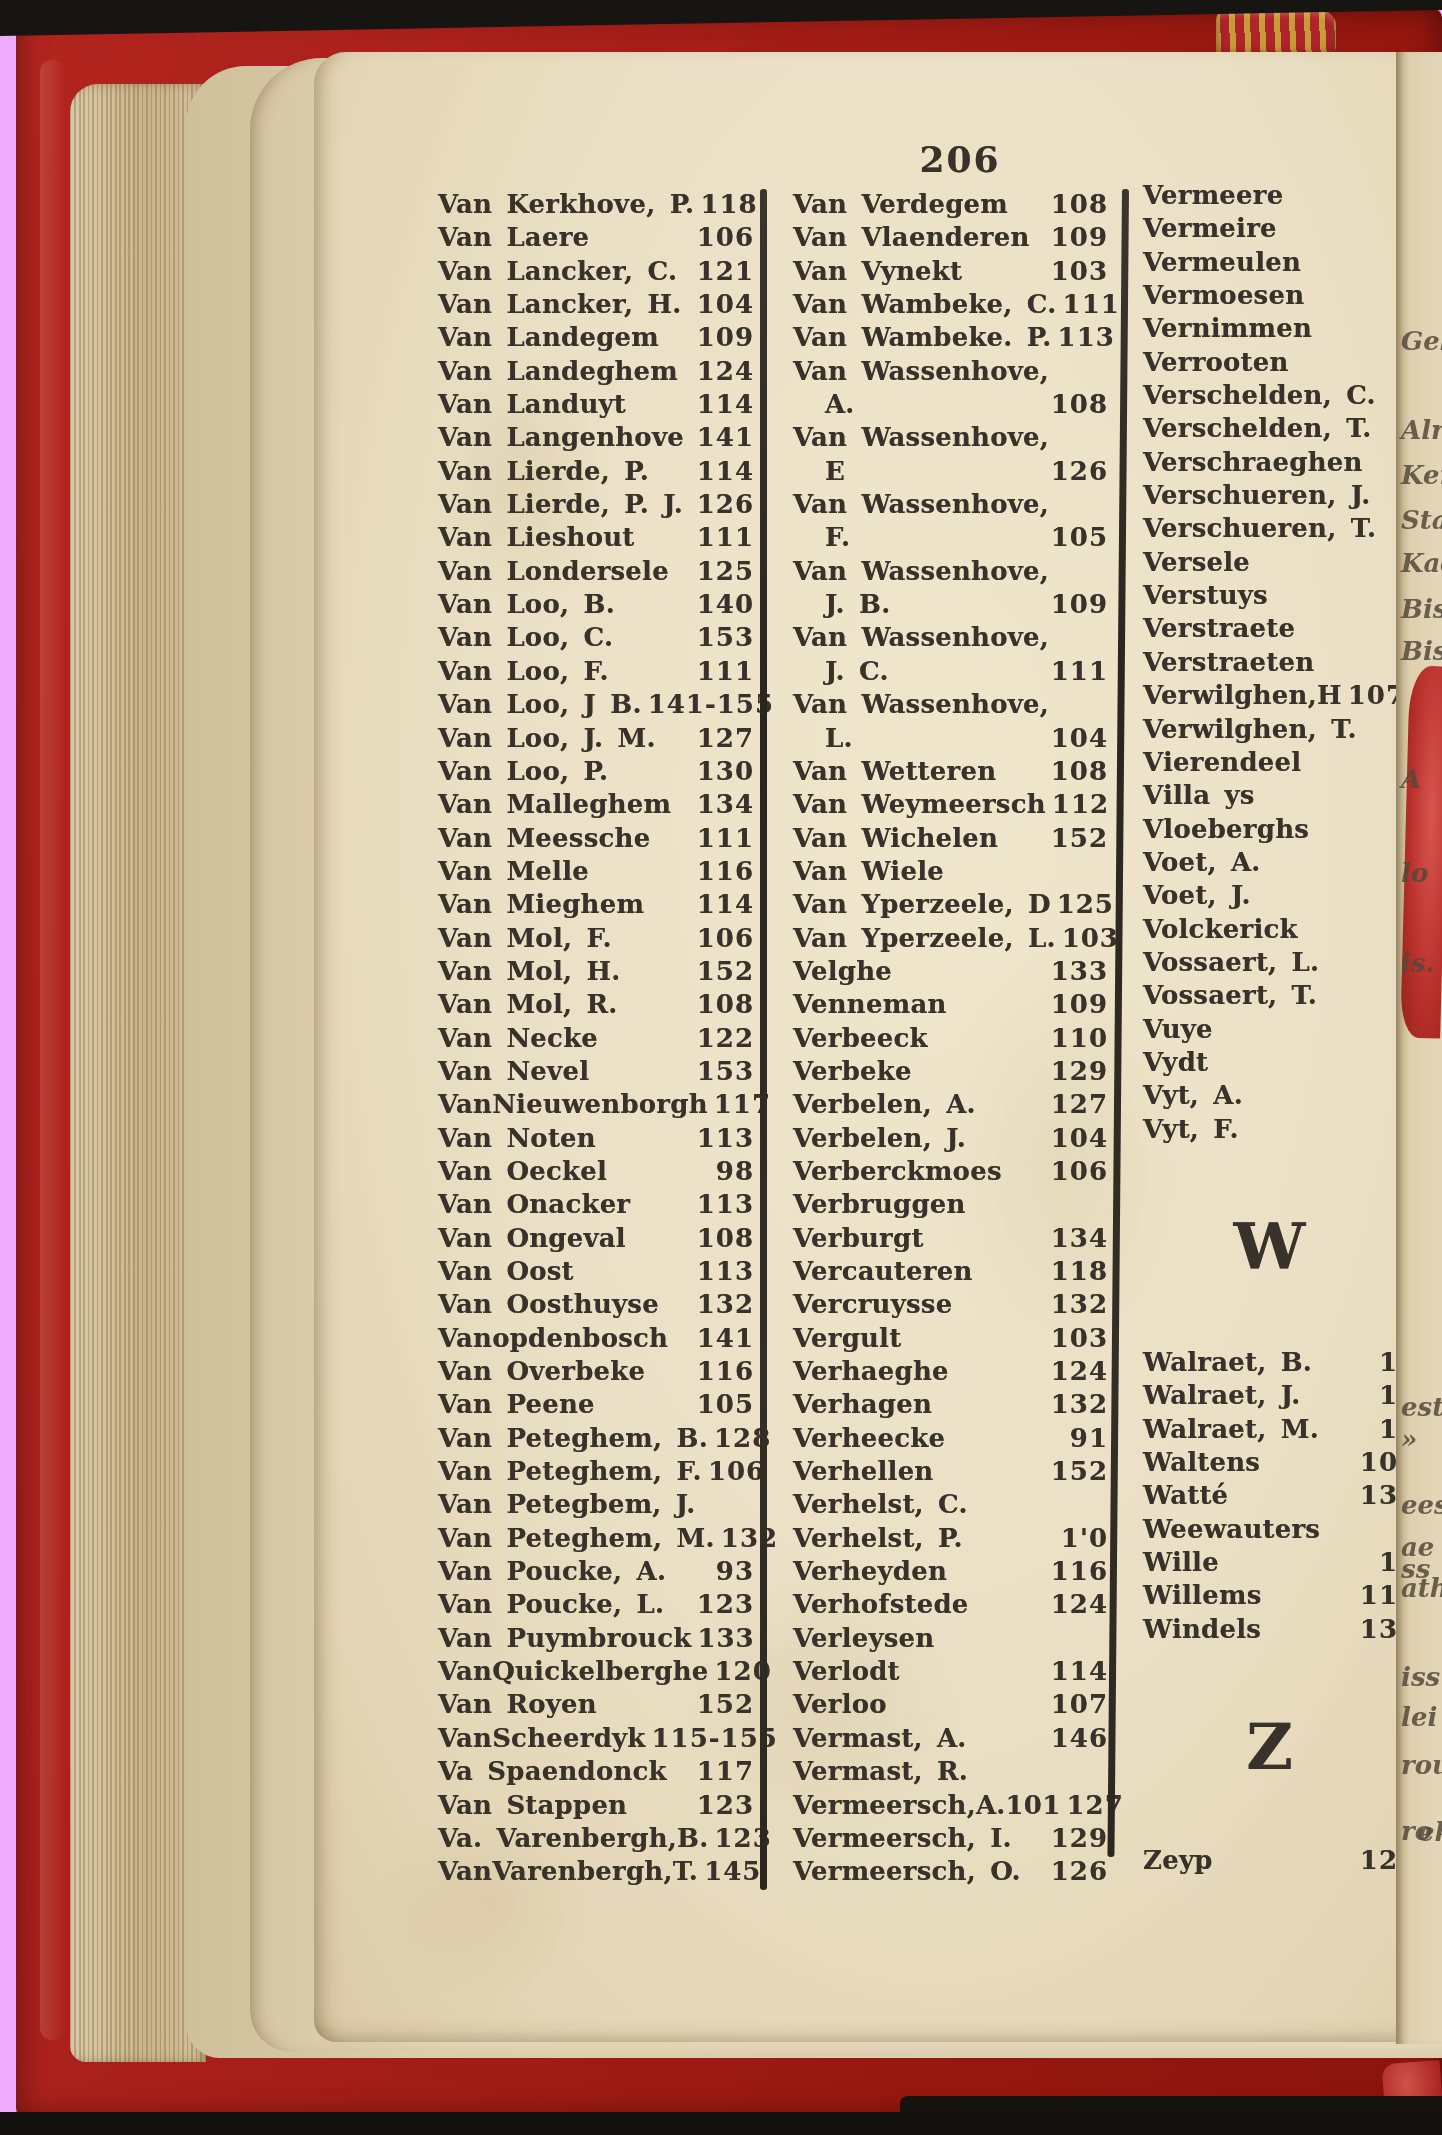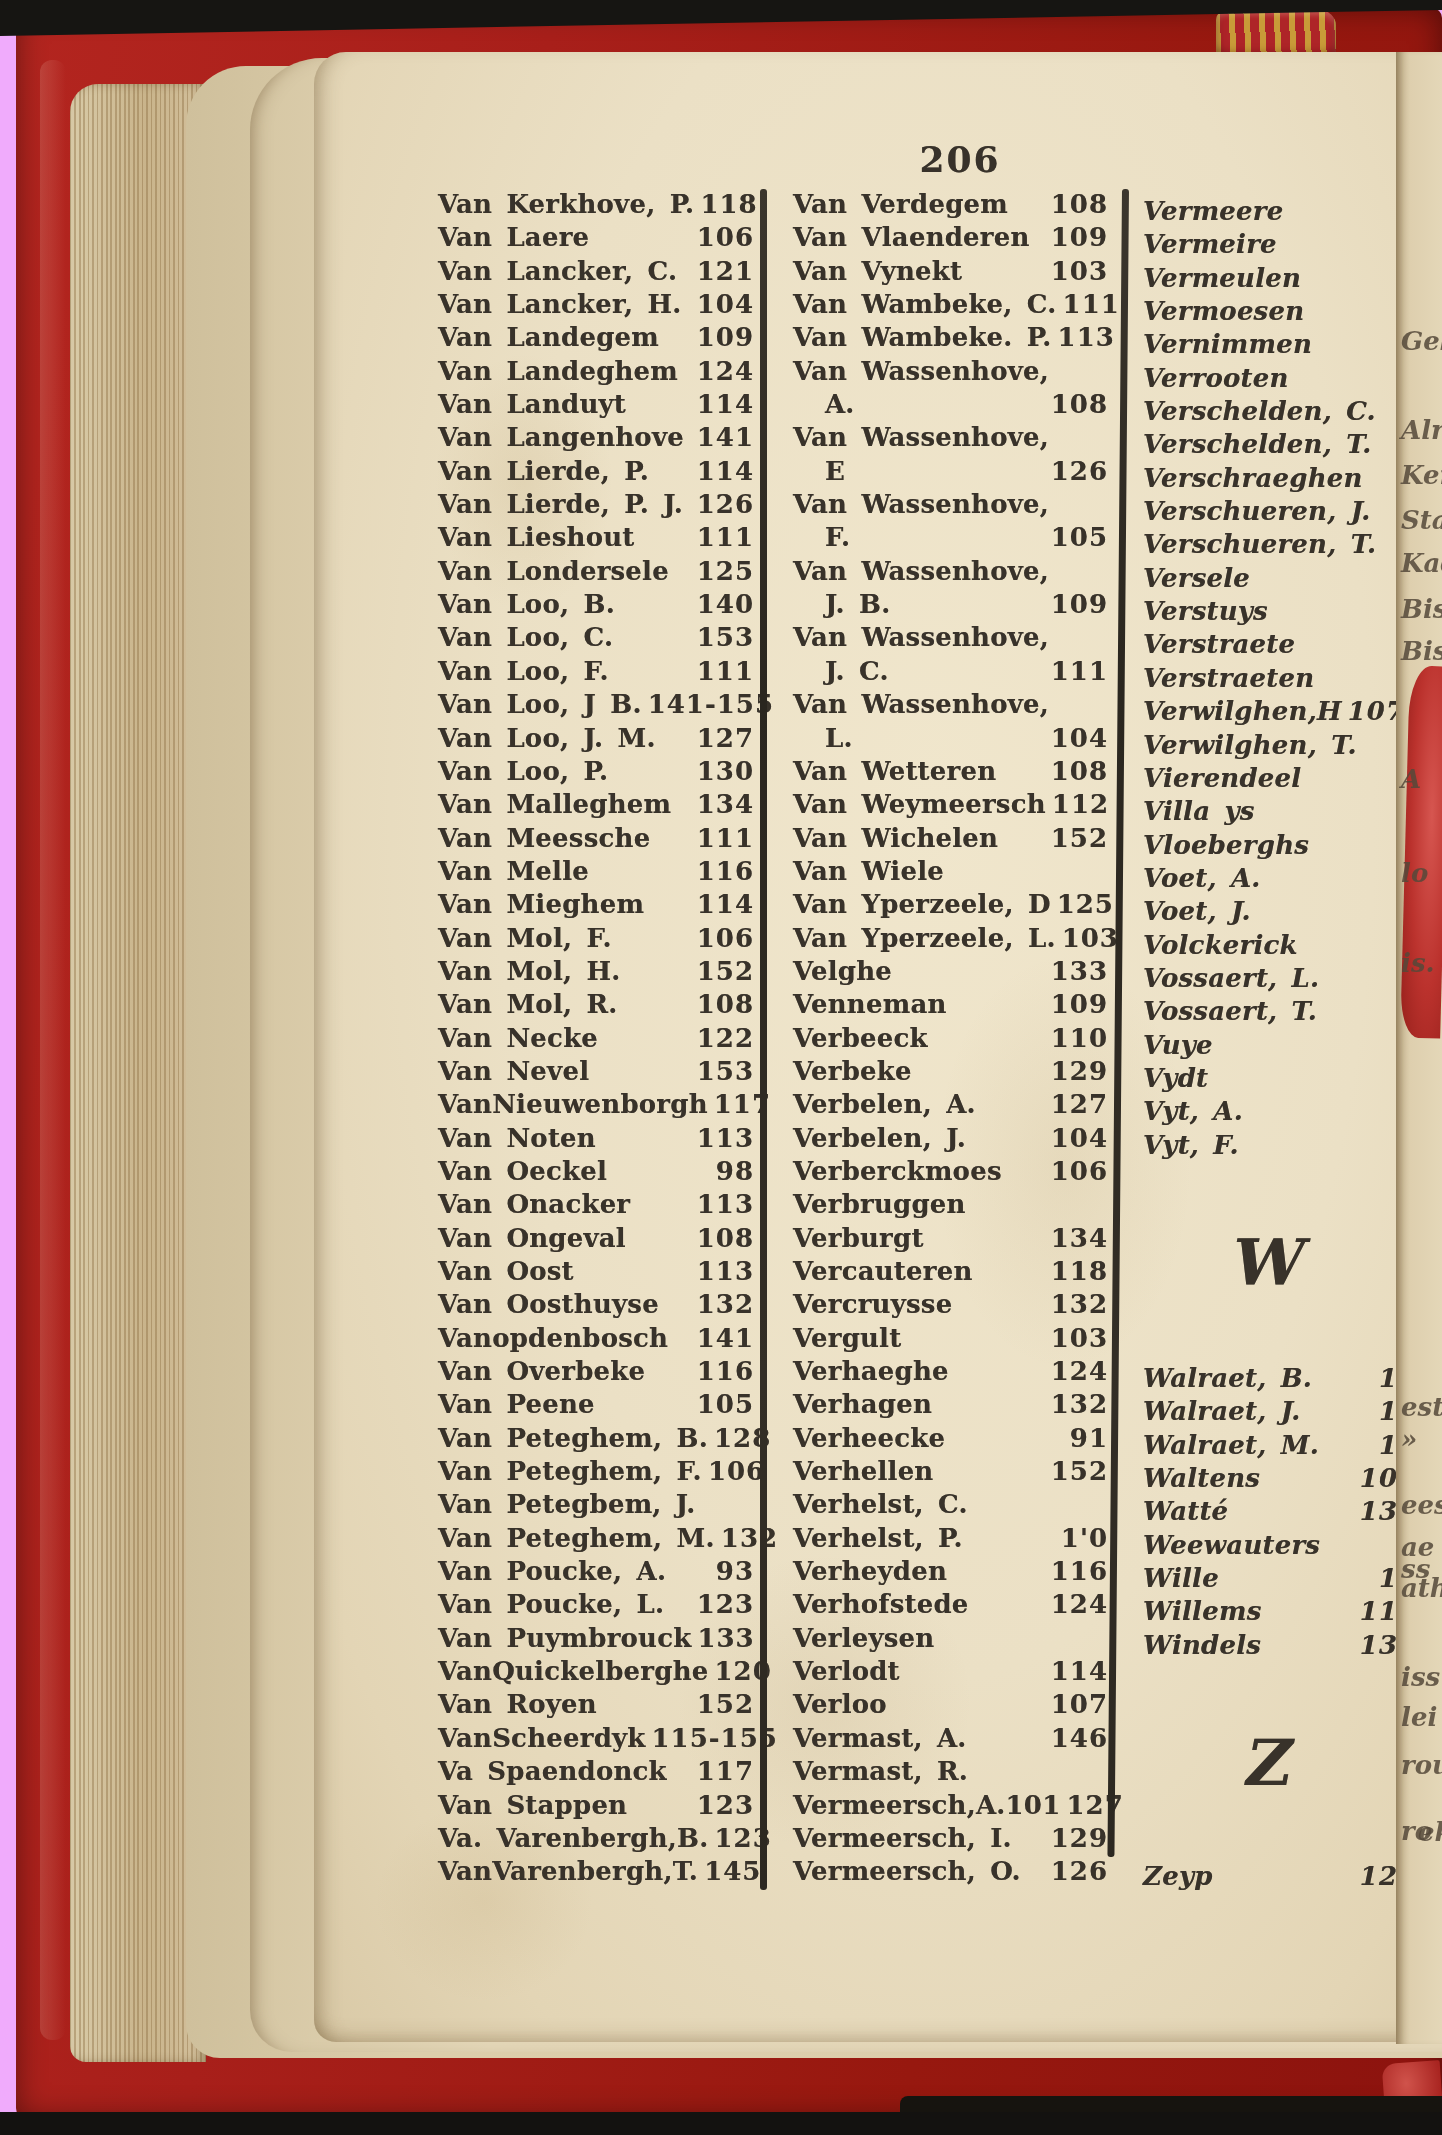--- a/index.html
+++ b/index.html
@@ -484,21 +484,21 @@
         <span class="nm">Vermeersch, I.</span>
         <span class="pg">129</span>
       </div>
       <div class="row">
         <span class="nm">Vermeersch, O.</span>
         <span class="pg">126</span>
       </div>
     </div>
   <div id="rule2" class="vrule"></div>
 
-  <div id="col3" class="col ink" style="left:1143px;top:196px;width:255px;font-style:italic;">
+  <div id="col3" class="col ink" style="left:1143px;top:180px;width:255px;">
       <div class="row">
         <span class="nm">Vermeere</span>
       </div>
       <div class="row">
         <span class="nm">Vermeire</span>
       </div>
       <div class="row">
         <span class="nm">Vermeulen</span>
       </div>
       <div class="row">

